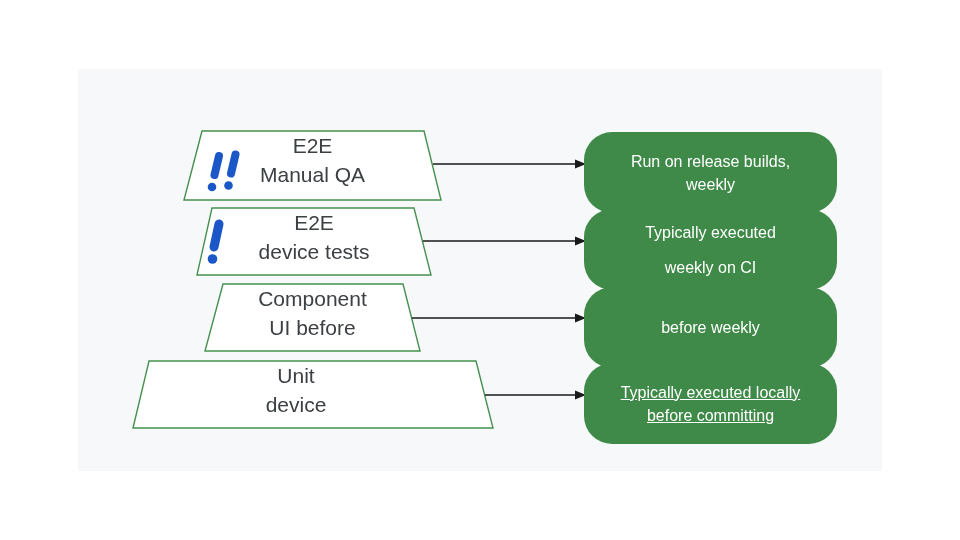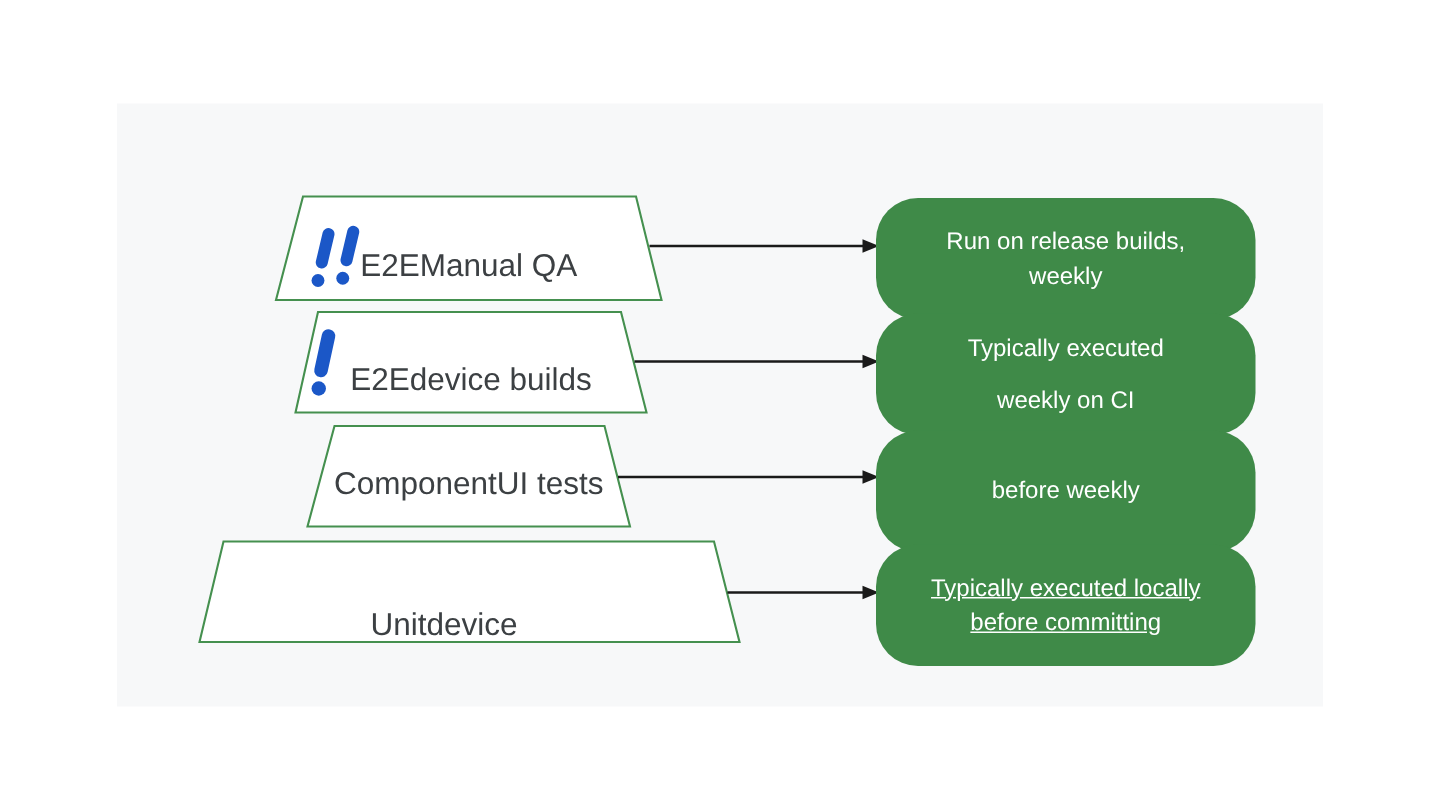--- a/index.html
+++ b/index.html
@@ -13,23 +13,23 @@
     position:absolute;left:78px;top:69px;width:804px;height:402px;
     background:var(--panel-bg,#f7f8f9);
   }
   svg.shapes{position:absolute;left:0;top:0;z-index:1;}
   .trap{fill:var(--trapezoid-fill,#fff);stroke:var(--trapezoid-border,#45904f);stroke-width:1.4;}
   .arrow-line{stroke:var(--arrow,#1a1a1a);stroke-width:1.6;}
   .arrow-head{fill:var(--arrow,#1a1a1a);}
   .mark-bar{stroke:var(--priority-blue,#1b57c7);stroke-linecap:round;fill:none;}
   .mark-dot{fill:var(--priority-blue,#1b57c7);}
   .trap-label{
-    position:absolute;z-index:2;display:flex;flex-direction:row;
-    align-items:center;justify-content:center;text-align:center;
-    color:var(--label-text,#3c4043);font-size:21px;line-height:29px;font-weight:400;margin-top:12px;
+    position:absolute;z-index:2;display:flex;flex-direction:column;
+    align-items:center;justify-content:flex-start;text-align:center;
+    color:var(--label-text,#3c4043);font-size:21px;line-height:29px;font-weight:400;
   }
   .trap-label.l1{left:184px;top:131px;width:257px;height:69px;}
   .trap-label.l2{left:197px;top:208px;width:234px;height:67px;}
   .trap-label.l3{left:205px;top:284px;width:215px;height:52px;}
   .trap-label.l4{left:116px;top:361px;width:360px;height:86px;}
   .note{
     position:absolute;z-index:2;left:584px;width:253px;height:81px;
     background:var(--green,#3f8a48);border-radius:28px;
     display:flex;flex-direction:column;align-items:center;justify-content:center;
     text-align:center;color:var(--note-text,#ffffff);
@@ -81,25 +81,25 @@
       <polygon class="arrow-head" points="586,395 575,390.5 575,399.5"></polygon>
     </g>
   </svg>
 
   <div class="trap-label l1">
     <span>E2E</span>
     <span>Manual QA</span>
   </div>
   <div class="trap-label l2">
     <span>E2E</span>
-    <span>device builds</span>
+    <span>device tests</span>
   </div>
   <div class="trap-label l3">
     <span>Component</span>
-    <span>UI tests</span>
+    <span>UI before</span>
   </div>
   <div class="trap-label l4">
     <span>Unit</span>
     <span>device</span>
   </div>
 
   <div class="note n1">
     <span>Run on release builds,</span>
     <span>weekly</span>
   </div>

